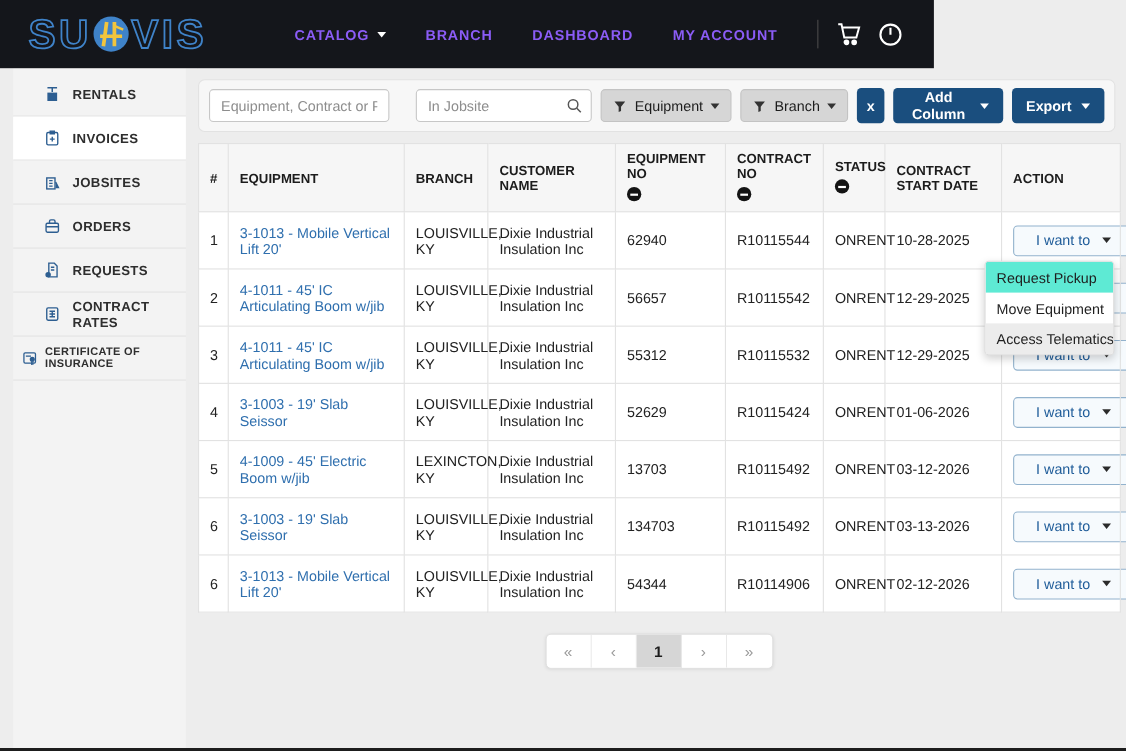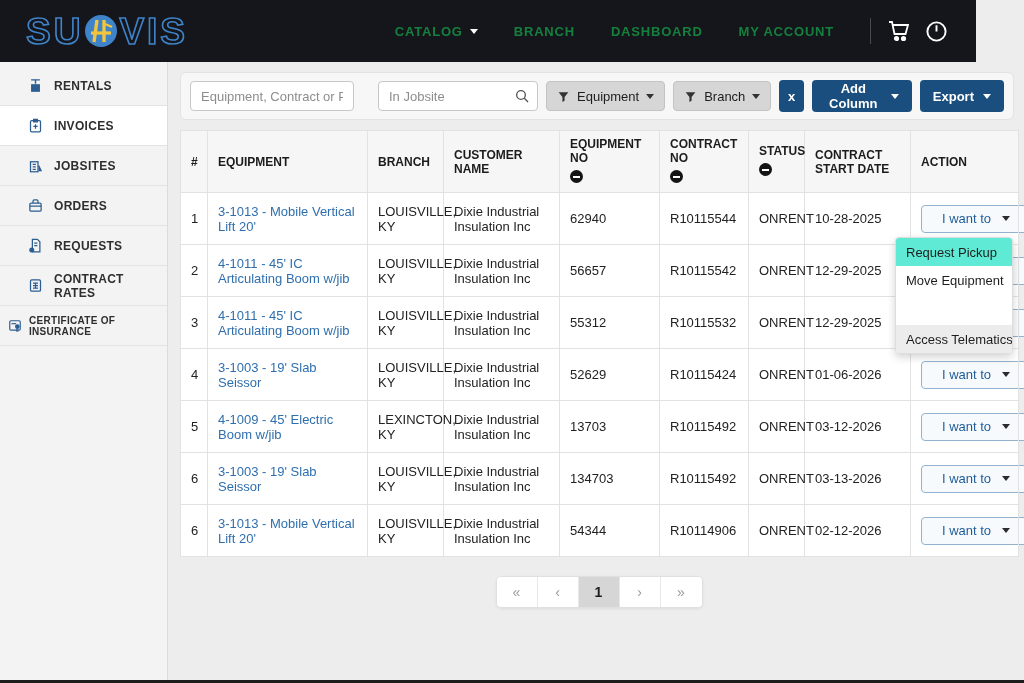--- a/index.html
+++ b/index.html
@@ -4,32 +4,32 @@
 <style>
   * { box-sizing: border-box; margin: 0; padding: 0; }
   html,body { width:1024px; height:683px; }
   body {
     position: relative;
     font-family: "Liberation Sans", sans-serif;
     background:#ededed;
     overflow:hidden;
   }
   
-  .topbar { position:absolute; top:0; left:0; width:976px; height:62px; background:#14161b; display:flex; align-items:center; z-index:5; }
+  .topbar { position:absolute; top:0; left:0; width:849px; height:62px; background:#14161b; display:flex; align-items:center; z-index:5; }
   .logo { margin-left:26px; display:flex; align-items:center; }
   .logo-text { font-size:37px; font-weight:bold; letter-spacing:3px; color:#14161b; -webkit-text-stroke:1.6px #3f83c9; line-height:1; }
   .logo-circle { width:34px; height:34px; margin:0 1px; }
   .nav { margin-left:auto; display:flex; align-items:center; margin-right:14px; }
-  .nav-item { color:#15803d; font-size:13px; font-weight:bold; letter-spacing:0.8px; margin-right:36px; display:flex; align-items:center; gap:7px; cursor:pointer; }
+  .nav-item { color:#8b5cf6; font-size:13px; font-weight:bold; letter-spacing:0.8px; margin-right:36px; display:flex; align-items:center; gap:7px; cursor:pointer; }
   .caret-down-w { width:0; height:0; border-left:4px solid transparent; border-right:4px solid transparent; border-top:5px solid #fff; }
   .nav-divider { width:1px; height:26px; background:#4a4a4a; margin-right:16px; }
   .top-icon { display:flex; align-items:center; margin-right:14px; cursor:pointer; }
 
   
-  .sidebar { position:absolute; top:62px; left:0; width:168px; bottom:3px; background:#f3f3f3; border-right:1px solid #dcdcdc; padding-top:4px; }
+  .sidebar { position:absolute; top:62px; left:12px; width:168px; bottom:3px; background:#f3f3f3; border-right:1px solid #dcdcdc; padding-top:4px; }
   .side-item { height:40px; display:flex; align-items:center; gap:11px; padding-left:28px; border-bottom:1px solid #e3e3e3; font-size:12px; font-weight:bold; color:#2e2e2e; letter-spacing:0.3px; cursor:pointer; }
   .side-item.active { background:#ffffff; }
   .side-item.cert { padding-left:8px; font-size:10px; gap:7px; }
   .side-icon { flex:0 0 auto; display:flex; }
 
   
   .main { position:absolute; left:169px; top:62px; right:0; bottom:3px; background:#ededed; }
 
   
   .filterbar { position:absolute; left:11px; top:10px; right:10px; height:48px; background:#f7f7f7; border:1px solid #e2e2e2; border-radius:6px; display:flex; align-items:center; padding:0 9px; gap:8px; }
@@ -52,21 +52,21 @@
   .minus-circle { display:inline-block; width:13px; height:13px; border-radius:50%; background:#141414; position:relative; margin-top:5px; }
   .minus-circle::after { content:""; position:absolute; left:3px; right:3px; top:5.5px; height:2px; background:#fff; }
   .eq-link { color:#2f6fae; text-decoration:none; cursor:pointer; }
   .iwant-btn { width:110px; height:28px; background:#f6fafd; border:1px solid #92b2cd; border-radius:4px; color:#1f5c99; font-size:13px; display:flex; align-items:center; justify-content:center; gap:11px; margin:0 auto; cursor:pointer; font-family:"Liberation Sans", sans-serif; }
   .caret-down-b { width:0; height:0; border-left:4.5px solid transparent; border-right:4.5px solid transparent; border-top:5.5px solid #2b2b2b; }
 
   
   .dropdown { position:absolute; left:895px; top:237px; width:118px; background:#fff; border:1px solid #ddd; border-radius:4px; box-shadow:0 3px 8px rgba(0,0,0,0.18); z-index:20; overflow:hidden; }
   .dd-item { height:28px; display:flex; align-items:center; padding:0 10px; font-size:13px; color:#1e1e1e; cursor:pointer; white-space:nowrap; }
   .dd-item.hl { background:#5eead4; }
-  .dd-item.hl2 { background:#ececec;margin-top:31px; }
+  .dd-item.hl2 { background:#ececec; }
 
   
   .pagination { position:absolute; left:11px; right:6px; top:514px; display:flex; justify-content:center; }
   .pg-group { display:flex; border:1px solid #e0e0e0; border-radius:5px; overflow:hidden; background:#fff; box-shadow:0 1px 3px rgba(0,0,0,0.07); }
   .pg-btn { width:41px; height:30px; display:flex; align-items:center; justify-content:center; color:#9a9a9a; font-size:14px; background:#fff; border-right:1px solid #e8e8e8; cursor:pointer; }
   .pg-btn:last-child { border-right:none; }
   .pg-btn.active { background:#d6d6d6; color:#1d1d1d; font-weight:bold; }
 
   .bottombar { position:absolute; left:0; bottom:0; width:1024px; height:3px; background:#1d1d1d; z-index:30; }
 </style>

